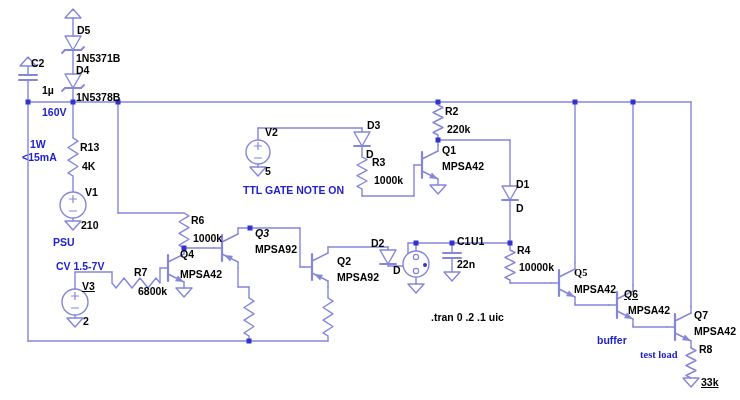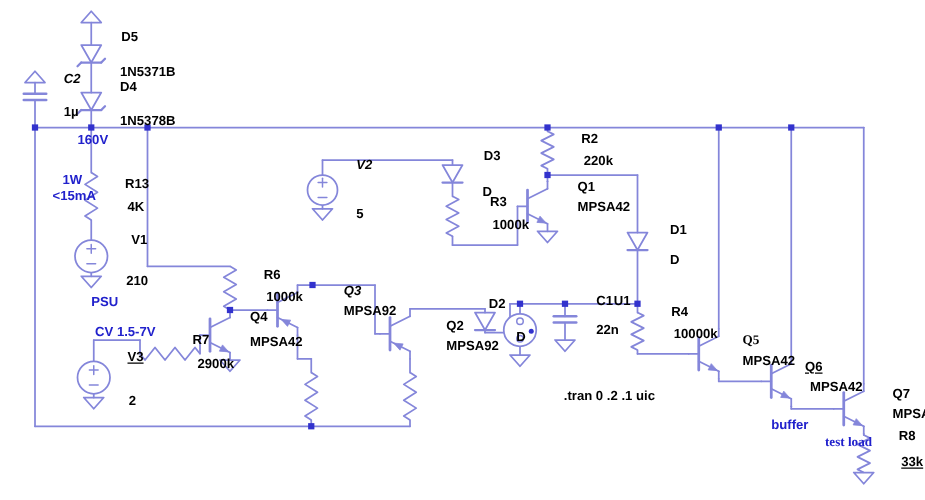--- a/index.html
+++ b/index.html
@@ -1,21 +1,21 @@
 <!DOCTYPE html>
 <html><head>
 <meta charset="utf-8">
 <style>
   html,body{margin:0;padding:0;background:#fff;}
   #stage{position:relative;width:740px;height:400px;background:#fff;overflow:hidden;
          font-family:"Liberation Sans",sans-serif;}
   #schem{position:absolute;left:0;top:0;}
   #labels{position:absolute;left:0;top:0;width:740px;height:400px;pointer-events:none;}
   .lb{position:absolute;font:bold 10.5px "Liberation Sans",sans-serif;color:#000;
-      white-space:pre;letter-spacing:0;margin-left:20px;}
+      white-space:pre;letter-spacing:0;}
   .lb.blue{color:#2121cc;}
 </style>
 </head>
 <body>
 
 <div id="stage">
   <svg id="schem" width="740" height="400" viewBox="0 0 740 400">
       <g>
         <line x1="28" y1="102" x2="691" y2="102" stroke="#8486da" stroke-width="1.4" stroke-linecap="round"></line>
         <line x1="691" y1="102" x2="691" y2="307" stroke="#8486da" stroke-width="1.4" stroke-linecap="round"></line>
@@ -244,71 +244,72 @@
       <rect x="630.5" y="99.5" width="5" height="5" fill="#3232cd"></rect>
       <rect x="435.5" y="137.5" width="5" height="5" fill="#3232cd"></rect>
       <rect x="247.5" y="225.5" width="5" height="5" fill="#3232cd"></rect>
       <rect x="181.5" y="245.5" width="5" height="5" fill="#3232cd"></rect>
       <rect x="413.5" y="240.5" width="5" height="5" fill="#3232cd"></rect>
       <rect x="449.5" y="240.5" width="5" height="5" fill="#3232cd"></rect>
       <rect x="507.5" y="240.5" width="5" height="5" fill="#3232cd"></rect>
       <rect x="246.5" y="338.5" width="5" height="5" fill="#3232cd"></rect>
     </svg>
   <div id="labels">
-      <span class="lb" style="left: 31px; top: 57px; font-style: italic;">C2</span>
-      <span class="lb" style="left: 31px; top: 84px;">1µ</span>
+      <span class="lb" style="left: 31px; top: 57px;">C2</span>
+      <span class="lb" style="left: 42px; top: 84px;">1µ</span>
       <span class="lb" style="left: 77px; top: 24px;">D5</span>
       <span class="lb" style="left: 76px; top: 52px;">1N5371B</span>
       <span class="lb" style="left: 76px; top: 64px;">D4</span>
       <span class="lb" style="left: 76px; top: 91px;">1N5378B</span>
       <span class="lb blue" style="left: 42px; top: 106px; text-align: center;">160V</span>
       <span class="lb" style="left: 80px; top: 141px;">R13</span>
       <span class="lb" style="left: 82px; top: 160px;">4K</span>
       <span class="lb blue" style="left: 30px; top: 138px;">1W</span>
       <span class="lb blue" style="left: 22px; top: 151px;">&lt;15mA</span>
       <span class="lb" style="left: 85px; top: 186px;">V1</span>
       <span class="lb" style="left: 81px; top: 219px;">210</span>
       <span class="lb blue" style="left: 53px; top: 236px;">PSU</span>
-      <span class="lb" style="left: 265px; top: 126px; font-style: italic;">V2</span>
+      <span class="lb" style="left: 265px; top: 126px;">V2</span>
       <span class="lb" style="left: 265px; top: 165px;">5</span>
+      <span class="lb blue" style="left: 243px; top: 184px;">TTL GATE NOTE ON</span>
       <span class="lb" style="left: 367px; top: 119px; text-align: center;">D3</span>
       <span class="lb" style="left: 366px; top: 148px;">D</span>
       <span class="lb" style="left: 372px; top: 156px;">R3</span>
       <span class="lb" style="left: 374px; top: 174px;">1000k</span>
       <span class="lb" style="left: 445px; top: 105px;">R2</span>
       <span class="lb" style="left: 447px; top: 123px;">220k</span>
       <span class="lb" style="left: 442px; top: 144px;">Q1</span>
       <span class="lb" style="left: 442px; top: 160px;">MPSA42</span>
       <span class="lb" style="left: 516px; top: 178px;">D1</span>
       <span class="lb" style="left: 516px; top: 202px;">D</span>
       <span class="lb" style="left: 191px; top: 214px;">R6</span>
       <span class="lb" style="left: 193px; top: 232px;">1000k</span>
       <span class="lb" style="left: 180px; top: 248px;">Q4</span>
       <span class="lb" style="left: 180px; top: 268px;">MPSA42</span>
       <span class="lb" style="left: 134px; top: 266px;">R7</span>
-      <span class="lb" style="left: 138px; top: 285px;">2900k</span>
+      <span class="lb" style="left: 138px; top: 285px;">6800k</span>
       <span class="lb" style="left: 255px; top: 227px; font-style: italic;">Q3</span>
       <span class="lb" style="left: 255px; top: 243px;">MPSA92</span>
       <span class="lb" style="left: 337px; top: 255px;">Q2</span>
       <span class="lb" style="left: 337px; top: 271px;">MPSA92</span>
       <span class="lb" style="left: 371px; top: 237px;">D2</span>
       <span class="lb" style="left: 393px; top: 264px;">D</span>
       <span class="lb" style="left: 431px; top: 235px; padding-left: 40px;">U1</span>
       <span class="lb" style="left: 457px; top: 235px;">C1</span>
       <span class="lb" style="left: 457px; top: 258px;">22n</span>
       <span class="lb" style="left: 517px; top: 244px;">R4</span>
       <span class="lb" style="left: 519px; top: 261px;">10000k</span>
       <span class="lb" style="left: 574px; top: 267px; font-family: Liberation Serif, serif;">Q5</span>
       <span class="lb" style="left: 574px; top: 283px;">MPSA42</span>
       <span class="lb" style="left: 624px; top: 288px; text-decoration: underline;">Q6</span>
       <span class="lb" style="left: 628px; top: 304px;">MPSA42</span>
       <span class="lb" style="left: 694px; top: 309px;">Q7</span>
       <span class="lb" style="left: 694px; top: 325px;">MPSA42</span>
       <span class="lb" style="left: 699px; top: 343px;">R8</span>
-      <span class="lb" style="left: 701px; top: 364px; text-decoration: underline;">33k</span>
+      <span class="lb" style="left: 701px; top: 376px; text-decoration: underline;">33k</span>
       <span class="lb blue" style="left: 597px; top: 334px;">buffer</span>
       <span class="lb blue" style="left: 640px; top: 349px; font-family: Liberation Serif, serif;">test load</span>
       <span class="lb" style="left: 431px; top: 311px;">.tran 0 .2 .1 uic</span>
       <span class="lb blue" style="left: 56px; top: 260px;">CV 1.5-7V</span>
       <span class="lb" style="left: 82px; top: 280px; text-decoration: underline;">V3</span>
       <span class="lb" style="left: 83px; top: 315px;">2</span>
     </div>
 </div>
 
 </body></html>

